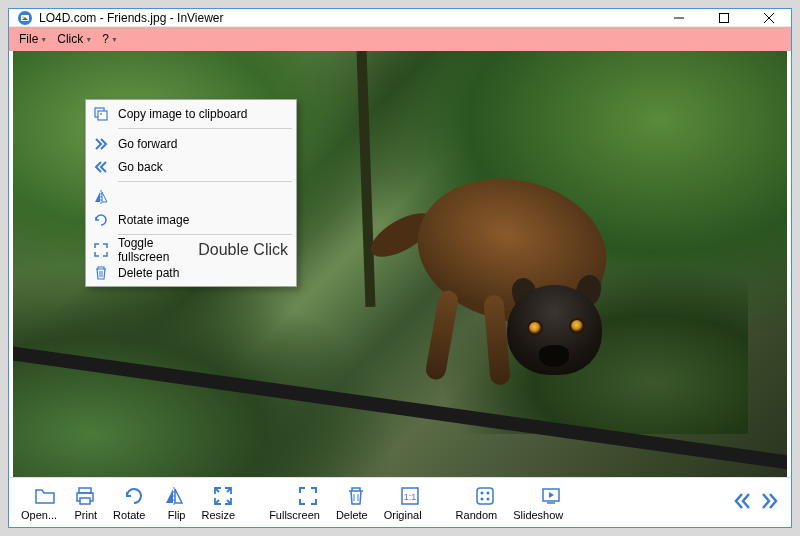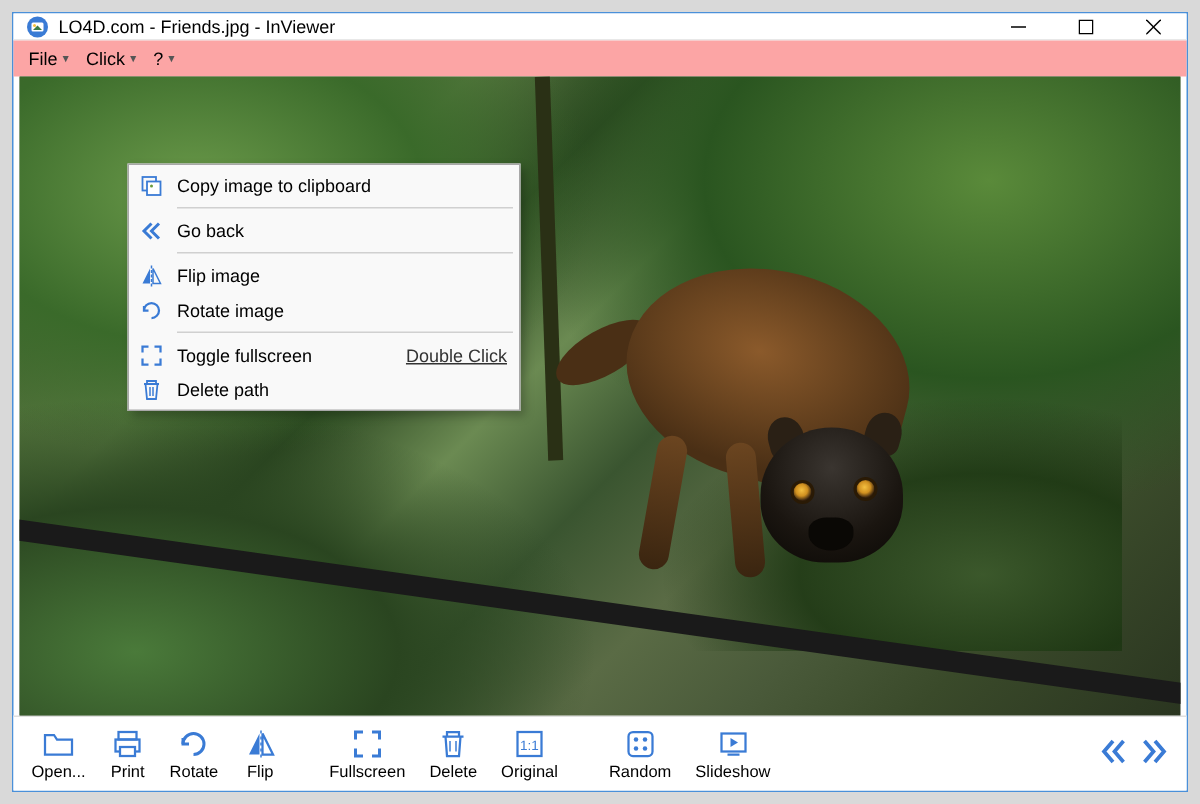--- a/index.html
+++ b/index.html
@@ -156,23 +156,23 @@
       background: linear-gradient(#6b4520,#3a2510);
       border-radius:10px;
     }
     .lemur-arm.a1 { top:120px; left:55px; transform:rotate(10deg);}
     .lemur-arm.a2 { top:125px; left:110px; transform:rotate(-5deg);}
     .lemur-tail { position:absolute; top:50px; left:-10px; width:70px; height:30px;
       background:#4a2f15; border-radius:50%; transform:rotate(-30deg);}
 
     .context-menu {
       position: absolute;
-      top: 100px;
+      top: 90px;
       left: 76px;
-      width: 262px;
+      width: 212px;
       background: #f9f9f9;
       border: 1px solid #a8a8a8;
       box-shadow: 3px 3px 6px rgba(0,0,0,0.25);
       padding: 2px;
       font-size: 12px;
     }
     .ctx-item {
       display: flex;
       align-items: center;
       height: 23px;
@@ -183,39 +183,39 @@
     .ctx-icon {
       width: 18px;
       height: 18px;
       margin-right: 8px;
       display: flex;
       align-items: center;
       justify-content: center;
       flex-shrink: 0;
     }
     .ctx-label { flex: 1; }
-    .ctx-shortcut { color: #333; font-size:12px;text-decoration:underline; }
+    .ctx-shortcut { color: #333; font-size:16px; }
     .ctx-sep {
       height: 1px;
       background: #d0d0d0;
       margin: 3px 2px 3px 30px;
     }
     .toolbar {
       height: 50px;
       background: #fff;
       border-top: 1px solid #e0e0e0;
       display: flex;
       align-items: center;
       padding: 0 4px;
       gap: 0;
     }
     .tool-btn {
       display: flex;
       flex-direction: column;
-      align-items: center;
+      align-items: flex-end;
       justify-content: center;
       padding: 2px 7px;
       cursor: pointer;
       font-size: 11px;
       color: #000;
       gap: 1px;
       border: 1px solid transparent;
       border-radius: 2px;
     }
     .tool-icon { width: 24px; height: 24px; display:flex; align-items:center; justify-content:center; }
@@ -321,37 +321,45 @@
               <circle cx="8" cy="8" r="1" fill="#6a9a3a"></circle>
             </svg>
         </span>
         <span class="ctx-label">Copy image to clipboard</span>
       </div>
       <div class="ctx-sep"></div>
 
       <div class="ctx-item">
         <span class="ctx-icon">
           <svg width="16" height="16">
+              <path d="M3 3 L8 8 L3 13" fill="none" stroke="#3a7bd5" stroke-width="2"></path>
+              <path d="M8 3 L13 8 L8 13" fill="none" stroke="#3a7bd5" stroke-width="2"></path>
+            </svg>
+        </span>
+        <span class="ctx-label">Go forward</span>
+      </div>
+      <div class="ctx-item">
+        <span class="ctx-icon">
+          <svg width="16" height="16">
               <path d="M13 3 L8 8 L13 13" fill="none" stroke="#3a7bd5" stroke-width="2"></path>
               <path d="M8 3 L3 8 L8 13" fill="none" stroke="#3a7bd5" stroke-width="2"></path>
             </svg>
         </span>
         <span class="ctx-label">Go back</span>
       </div>
       <div class="ctx-sep"></div>
 
       <div class="ctx-item">
         <span class="ctx-icon">
           <svg width="16" height="16">
               <path d="M8 1 L8 15" stroke="#3a7bd5" stroke-width="1" stroke-dasharray="2,1"></path>
               <path d="M2 13 L7 3 L7 13 Z" fill="#3a7bd5"></path>
               <path d="M14 13 L9 3 L9 13 Z" fill="none" stroke="#3a7bd5"></path>
             </svg>
         </span>
-        <span class="ctx-label">Flip image</span>
       </div>
       <div class="ctx-item">
         <span class="ctx-icon">
           <svg width="16" height="16">
               <path d="M3 8 A5 5 0 1 1 8 13" fill="none" stroke="#3a7bd5" stroke-width="1.5"></path>
               <path d="M3 5 L3 8 L6 8" fill="none" stroke="#3a7bd5" stroke-width="1.5"></path>
             </svg>
         </span>
         <span class="ctx-label">Rotate image</span>
       </div>
@@ -408,20 +416,29 @@
       </div>
       <div class="tool-btn">
         <span class="tool-icon">
           <svg width="22" height="22">
               <path d="M11 2 L11 20" stroke="#3a7bd5" stroke-dasharray="2,2"></path>
               <path d="M3 18 L10 4 L10 18 Z" fill="#3a7bd5"></path>
               <path d="M19 18 L12 4 L12 18 Z" fill="none" stroke="#3a7bd5" stroke-width="1.5"></path>
             </svg>
         </span>
         <span>Flip</span>
+      </div>
+      <div class="tool-btn">
+        <span class="tool-icon">
+          <svg width="22" height="22">
+              <path d="M3 9 L3 3 L9 3 M13 3 L19 3 L19 9 M19 13 L19 19 L13 19 M9 19 L3 19 L3 13" fill="none" stroke="#3a7bd5" stroke-width="1.8"></path>
+              <path d="M7 7 L3 3 M15 7 L19 3 M15 15 L19 19 M7 15 L3 19" stroke="#3a7bd5" stroke-width="1.8"></path>
+            </svg>
+        </span>
+        <span>Resize</span>
       </div>
       <div style="width:18px"></div>
       <div class="tool-btn">
         <span class="tool-icon">
           <svg width="22" height="22">
               <path d="M3 8 L3 3 L8 3 M14 3 L19 3 L19 8 M19 14 L19 19 L14 19 M8 19 L3 19 L3 14" fill="none" stroke="#3a7bd5" stroke-width="2"></path>
             </svg>
         </span>
         <span>Fullscreen</span>
       </div>

